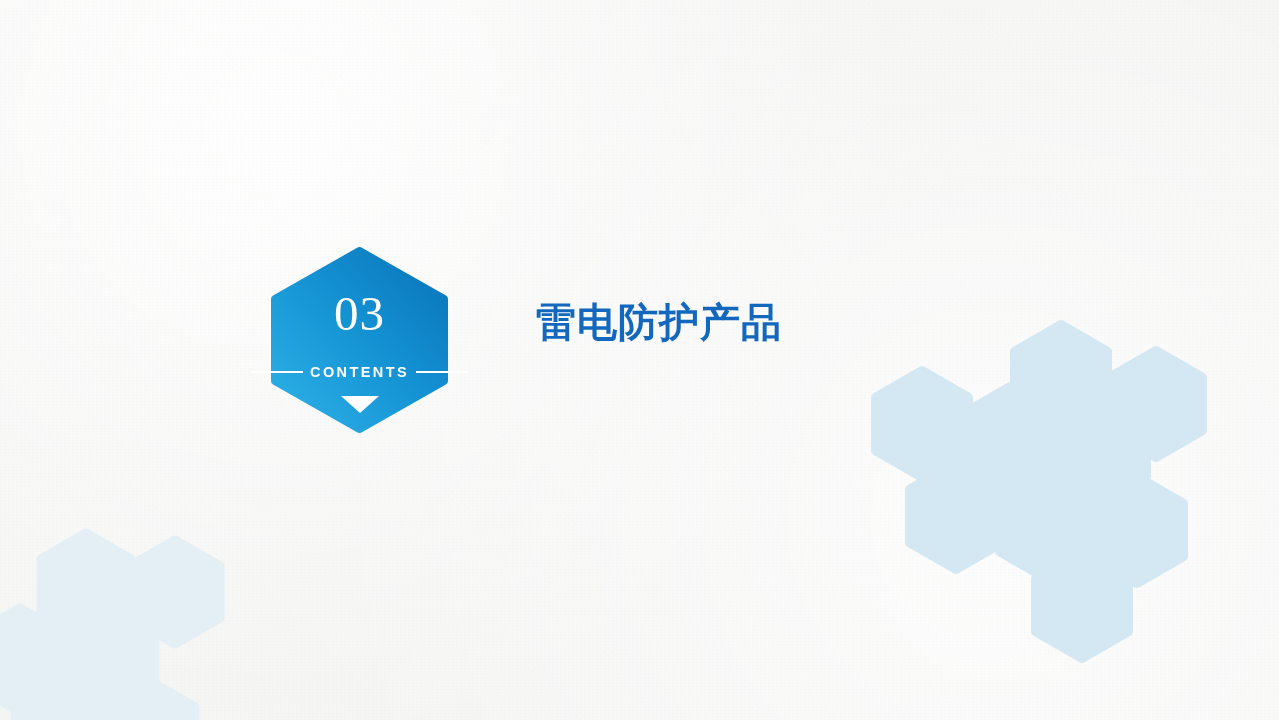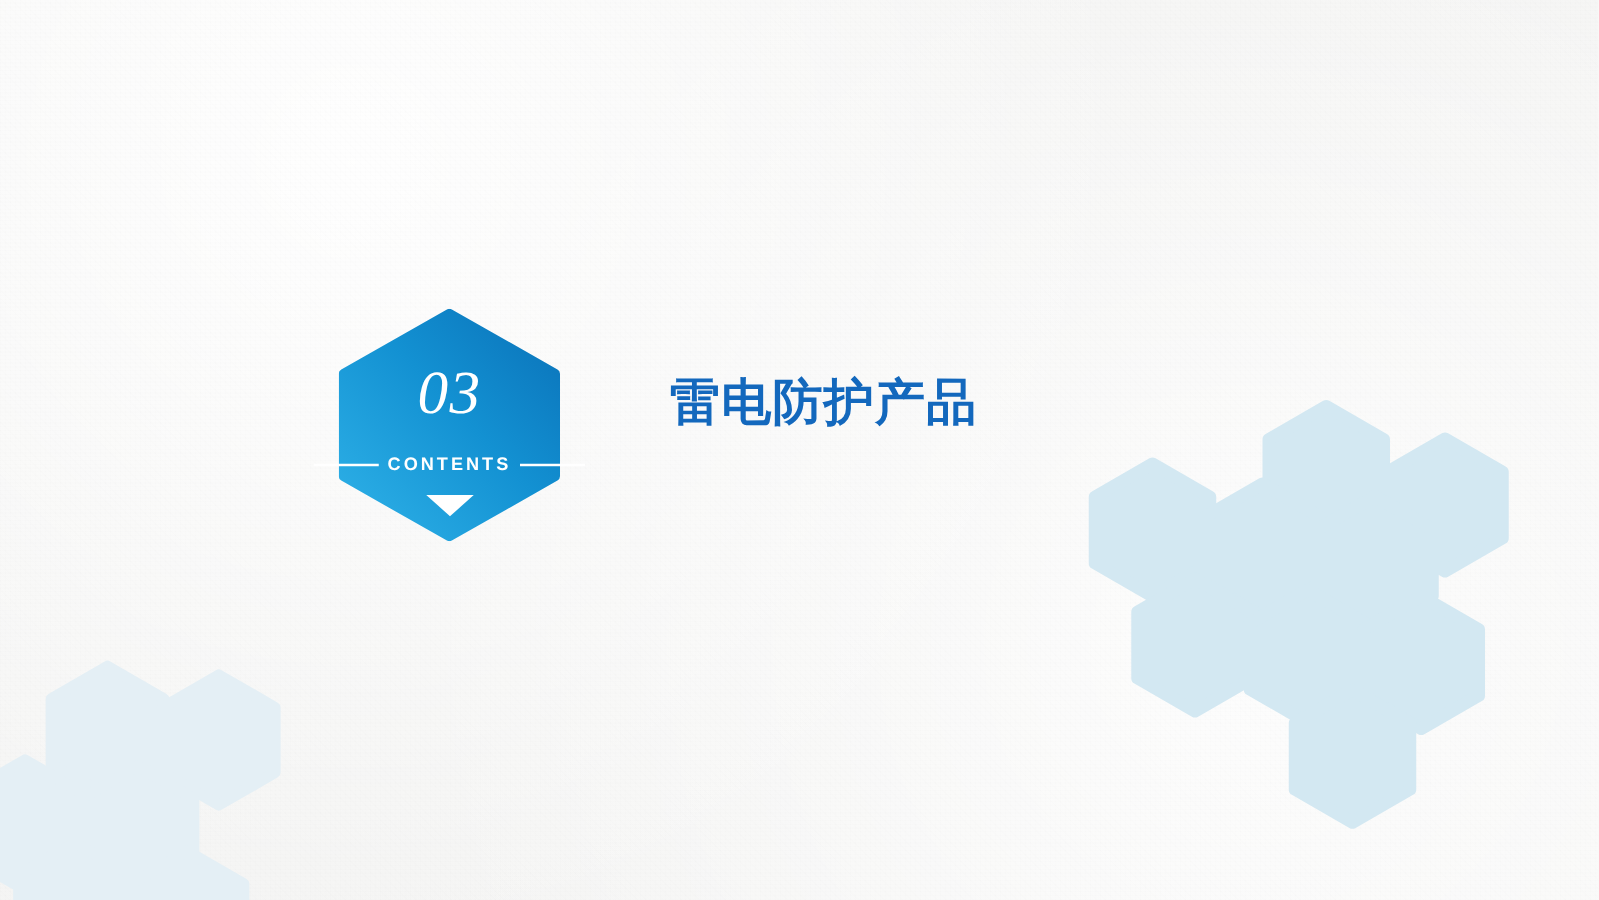--- a/index.html
+++ b/index.html
@@ -64,21 +64,20 @@
     position: absolute;
     inset: 0;
   }
   .badge-inner {
     position: absolute;
     inset: 0;
     display: flex;
     flex-direction: column;
     align-items: center;
     justify-content: flex-start;
-    font-style: italic;
   }
   .badge-number {
     margin-top: 42px;
     font-family: "Liberation Serif", "DejaVu Serif", serif;
     font-size: 49px;
     line-height: 1;
     letter-spacing: 1px;
     color: #ffffff;
     font-weight: 400;
     user-select: none;

